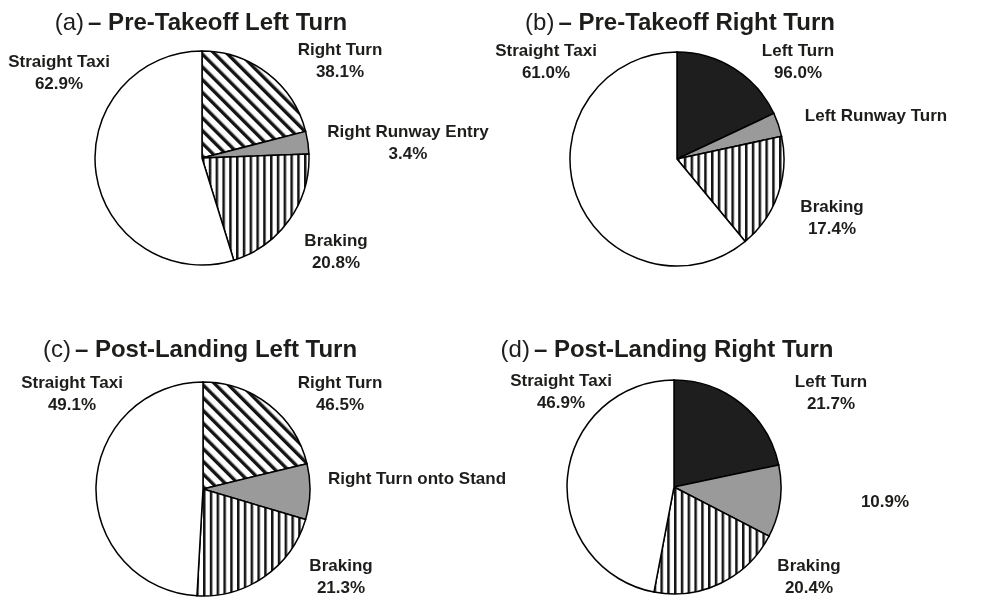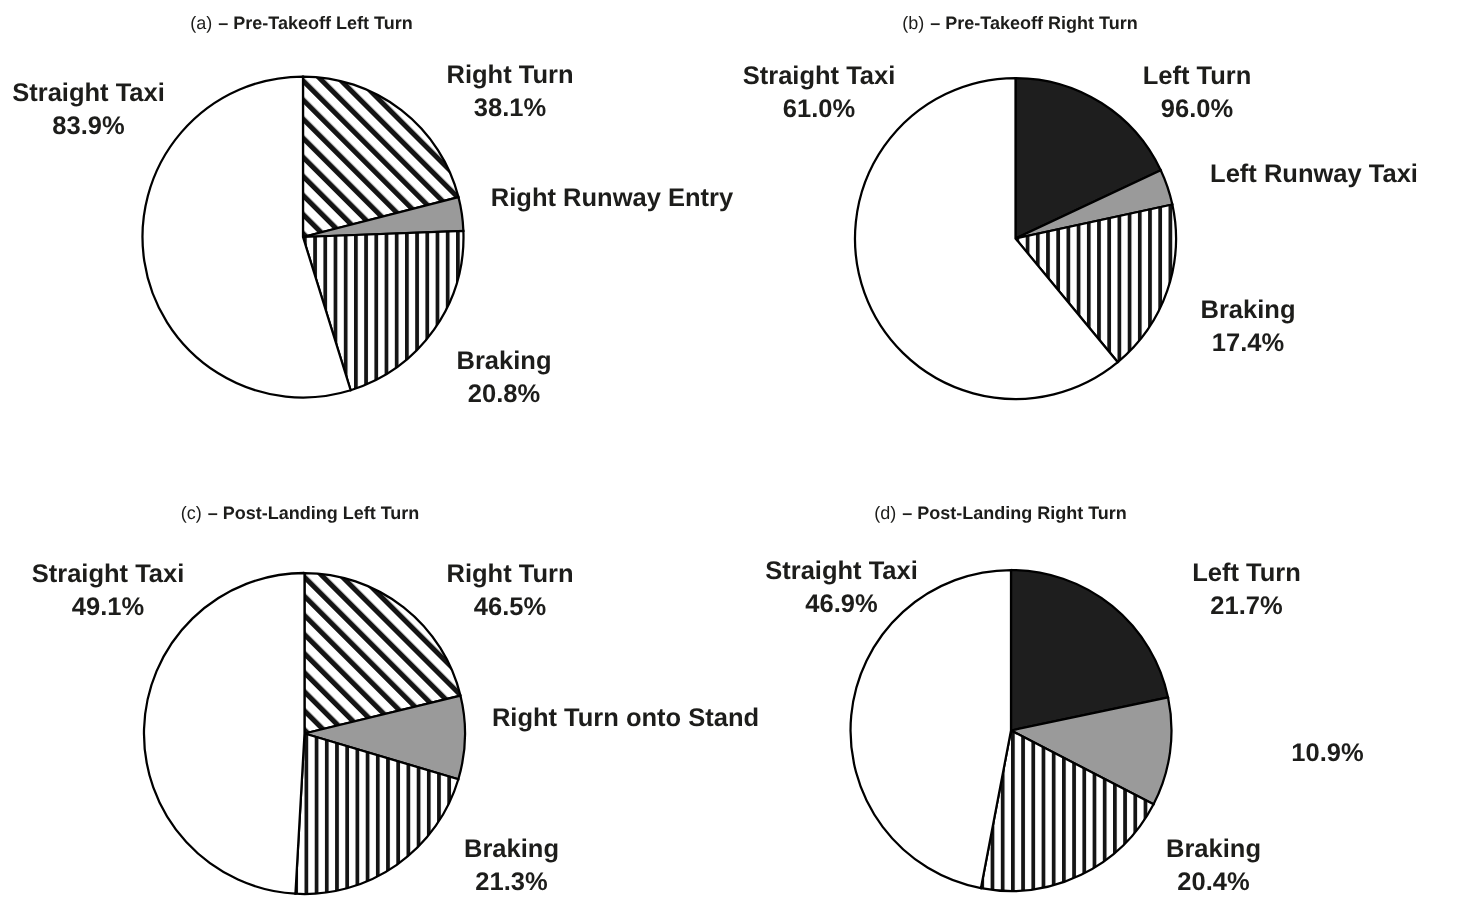--- a/index.html
+++ b/index.html
@@ -3,21 +3,21 @@
 <meta charset="utf-8">
 <style>
   html,body{margin:0;padding:0;background:#ffffff;}
   .canvas{
     position:relative;width:983px;height:604px;background:#ffffff;
     font-family:"Liberation Sans",sans-serif;color:#1d1d1b;overflow:hidden;
   }
   .pie{position:absolute;width:220px;height:220px;}
   .chart-title{
     position:absolute;transform:translateX(-50%);white-space:nowrap;
-    font-size:12px;font-weight:normal;margin:0;color:#1d1d1b;
+    font-size:24px;font-weight:normal;margin:0;color:#1d1d1b;
   }
   .chart-title .ttl{font-weight:bold;margin-left:4px;}
   .lbl{
     position:absolute;transform:translateX(-50%);text-align:center;white-space:nowrap;
     font-size:17px;font-weight:bold;line-height:22px;color:#1d1d1b;
   }
   
   .t-a{left:201px;top:8px;}   .pie-a{left:92px;top:48px;}
   .la-straight{left:59px;top:51px;}  .la-turn{left:340px;top:39px;}
   .la-entry{left:408px;top:121px;}   .la-braking{left:336px;top:230px;}
@@ -55,28 +55,29 @@
   <section>
     <h2 class="chart-title t-a"><span>(a)</span><span class="ttl">– Pre-Takeoff Left Turn</span></h2>
     <svg class="pie pie-a" viewBox="-110 -110 220 220">
         <path d="M0 0L0.00 -107.00A107 107 0 0 1 103.64 -26.61Z" fill="url(#pat-diag)" stroke="#000000" stroke-width="1.5"></path>
         <path d="M0 0L103.64 -26.61A107 107 0 0 1 106.92 -4.03Z" fill="#9a9a9a" stroke="#000000" stroke-width="1.5"></path>
         <path d="M0 0L106.92 -4.03A107 107 0 0 1 31.78 102.17Z" fill="url(#pat-vert)" stroke="#000000" stroke-width="1.5"></path>
         <path d="M0 0L31.78 102.17A107 107 0 1 1 -0.00 -107.00Z" fill="#ffffff" stroke="#000000" stroke-width="1.5"></path>
       </svg>
     <div class="lbl la-straight">
       <div>Straight Taxi</div>
-      <div>83.9%</div>
+      <div>62.9%</div>
     </div>
     <div class="lbl la-turn">
       <div>Right Turn</div>
       <div>38.1%</div>
     </div>
     <div class="lbl la-entry">
       <div>Right Runway Entry</div>
+      <div>3.4%</div>
     </div>
     <div class="lbl la-braking">
       <div>Braking</div>
       <div>20.8%</div>
     </div>
   </section>
 
   <section>
     <h2 class="chart-title t-b"><span>(b)</span><span class="ttl">– Pre-Takeoff Right Turn</span></h2>
     <svg class="pie pie-b" viewBox="-110 -110 220 220">
@@ -87,21 +88,21 @@
       </svg>
     <div class="lbl lb-straight">
       <div>Straight Taxi</div>
       <div>61.0%</div>
     </div>
     <div class="lbl lb-turn">
       <div>Left Turn</div>
       <div>96.0%</div>
     </div>
     <div class="lbl lb-entry">
-      <div>Left Runway Taxi</div>
+      <div>Left Runway Turn</div>
     </div>
     <div class="lbl lb-braking">
       <div>Braking</div>
       <div>17.4%</div>
     </div>
   </section>
 
   <section>
     <h2 class="chart-title t-c"><span>(c)</span><span class="ttl">– Post-Landing Left Turn</span></h2>
     <svg class="pie pie-c" viewBox="-110 -110 220 220">

